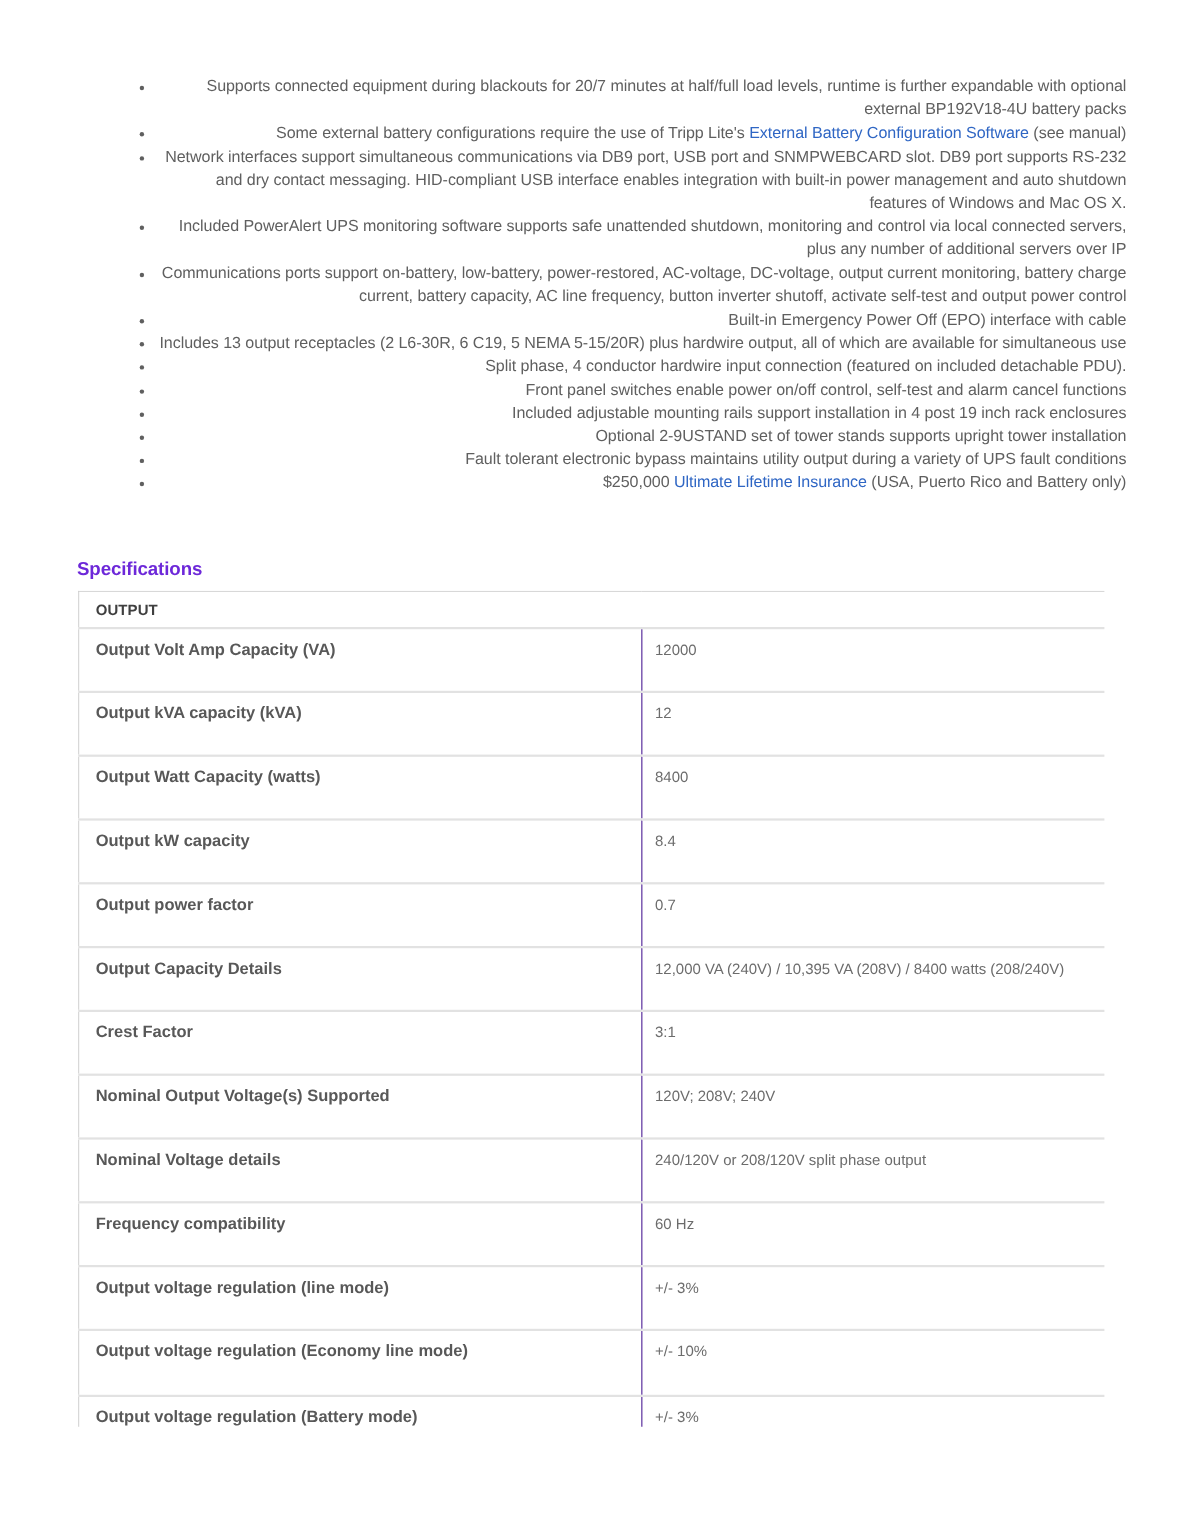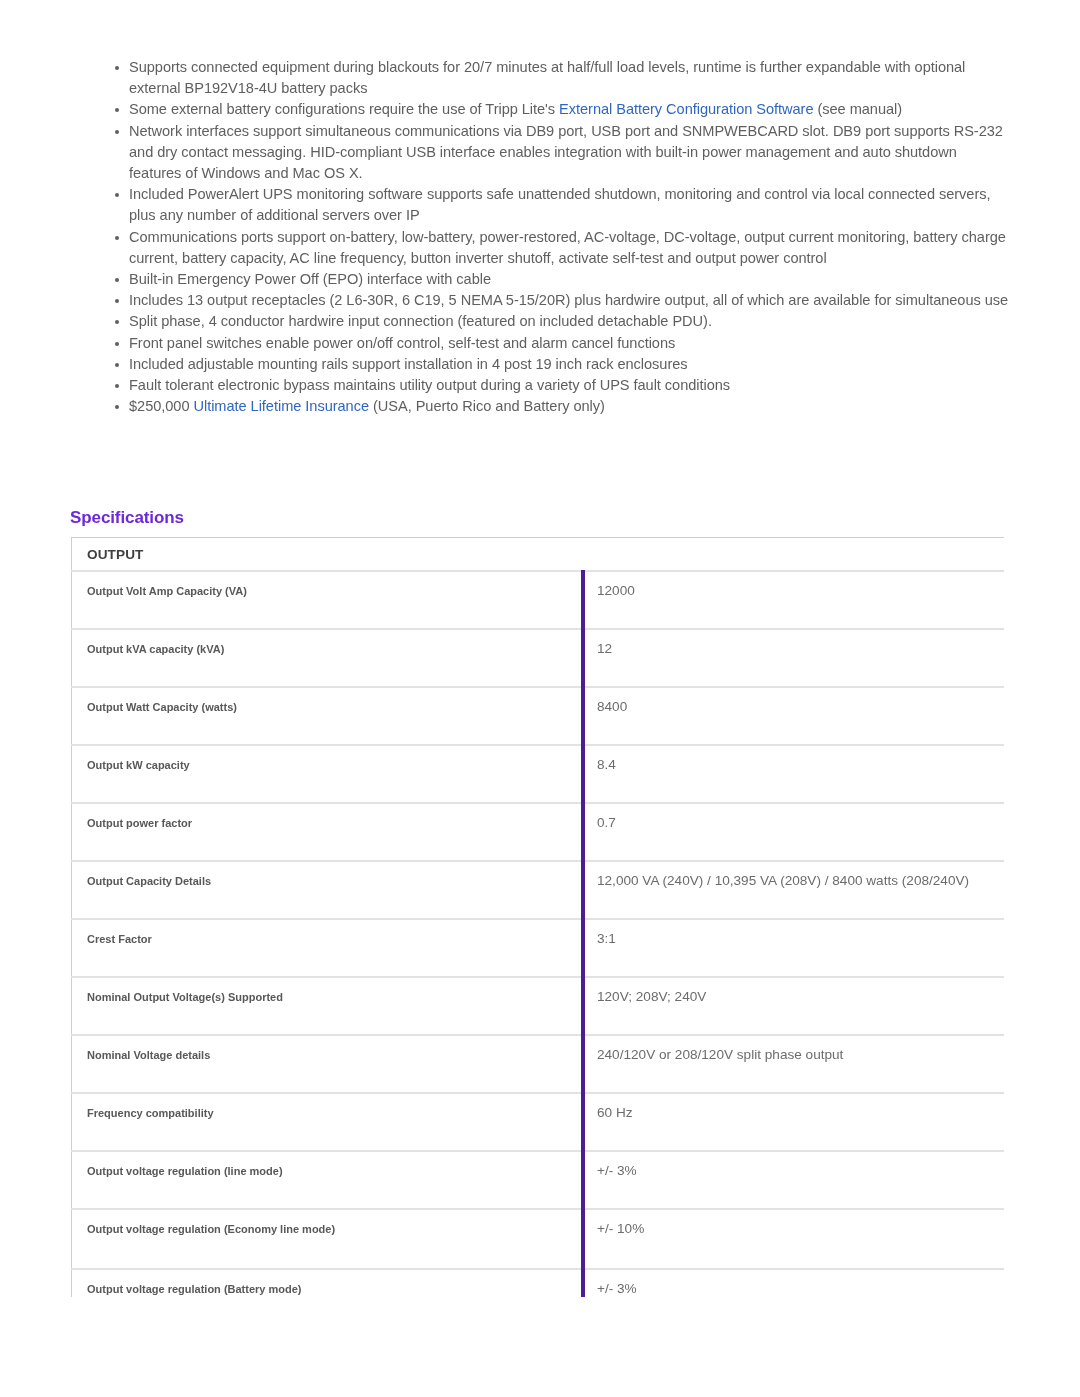--- a/index.html
+++ b/index.html
@@ -23,23 +23,24 @@
     height: 1397px;
     box-sizing: border-box;
   }
 
   
   .features {
     position: absolute;
     left: 112px;
     top: 57px;
     width: 900px;
-    margin: 0;
+    margin: 12px;
     padding: 0;
     list-style: none;
+    text-align: right;
   }
   .features li {
     position: relative;
     padding-left: 17px;
     margin: 0 0 0 0;
     font-size: 14.6px;
     line-height: 21.2px;
     color: #5f5f5f;
     letter-spacing: -0.05px;
   }
@@ -91,25 +92,25 @@
     font-size: 13.6px;
     font-weight: bold;
     color: #3f3f3f;
     padding: 9px 0 8px 15px;
     border-bottom: 2px solid #e2e2e2;
     letter-spacing: 0.1px;
   }
   table.spec td.label {
     width: 177px;
     vertical-align: top;
-    font-size: 11px;
+    font-size: 15px;
     font-weight: bold;
     color: #585858;
     padding: 10px 12px 11px 15px;
-    border-right: 4px solid #4c1d95;
+    border-right: 1px solid #4c1d95;
     border-bottom: 2px solid #e2e2e2;
     line-height: 18px;
     box-sizing: border-box;
   }
   table.spec td.value {
     vertical-align: top;
     font-size: 13.6px;
     color: #6c6c6c;
     padding: 10px 12px 28px 12px;
     border-bottom: 2px solid #e2e2e2;
@@ -128,20 +129,21 @@
       <li><span>Supports connected equipment during blackouts for 20/7 minutes at half/full load levels, runtime is further expandable with optional external BP192V18-4U battery packs</span></li>
       <li><span>Some external battery configurations require the use of Tripp Lite's </span><span class="link">External Battery Configuration Software</span><span> (see manual)</span></li>
       <li><span>Network interfaces support simultaneous communications via DB9 port, USB port and SNMPWEBCARD slot. DB9 port supports RS-232 and dry contact messaging. HID-compliant USB interface enables integration with built-in power management and auto shutdown features of Windows and Mac OS X.</span></li>
       <li><span>Included PowerAlert UPS monitoring software supports safe unattended shutdown, monitoring and control via local connected servers, plus any number of additional servers over IP</span></li>
       <li><span>Communications ports support on-battery, low-battery, power-restored, AC-voltage, DC-voltage, output current monitoring, battery charge current, battery capacity, AC line frequency, button inverter shutoff, activate self-test and output power control</span></li>
       <li><span>Built-in Emergency Power Off (EPO) interface with cable</span></li>
       <li><span>Includes 13 output receptacles (2 L6-30R, 6 C19, 5 NEMA 5-15/20R) plus hardwire output, all of which are available for simultaneous use</span></li>
       <li><span>Split phase, 4 conductor hardwire input connection (featured on included detachable PDU).</span></li>
       <li><span>Front panel switches enable power on/off control, self-test and alarm cancel functions</span></li>
       <li><span>Included adjustable mounting rails support installation in 4 post 19 inch rack enclosures</span></li>
+      <li><span>Optional 2-9USTAND set of tower stands supports upright tower installation</span></li>
       <li><span>Fault tolerant electronic bypass maintains utility output during a variety of UPS fault conditions</span></li>
       <li><span>$250,000 </span><span class="link">Ultimate Lifetime Insurance</span><span> (USA, Puerto Rico and Battery only)</span></li>
     </ul>
 
   <div class="spec-heading">Specifications</div>
 
   <div class="spec-table-wrap">
     <table class="spec">
       <tbody>
         <tr class="section-head">

